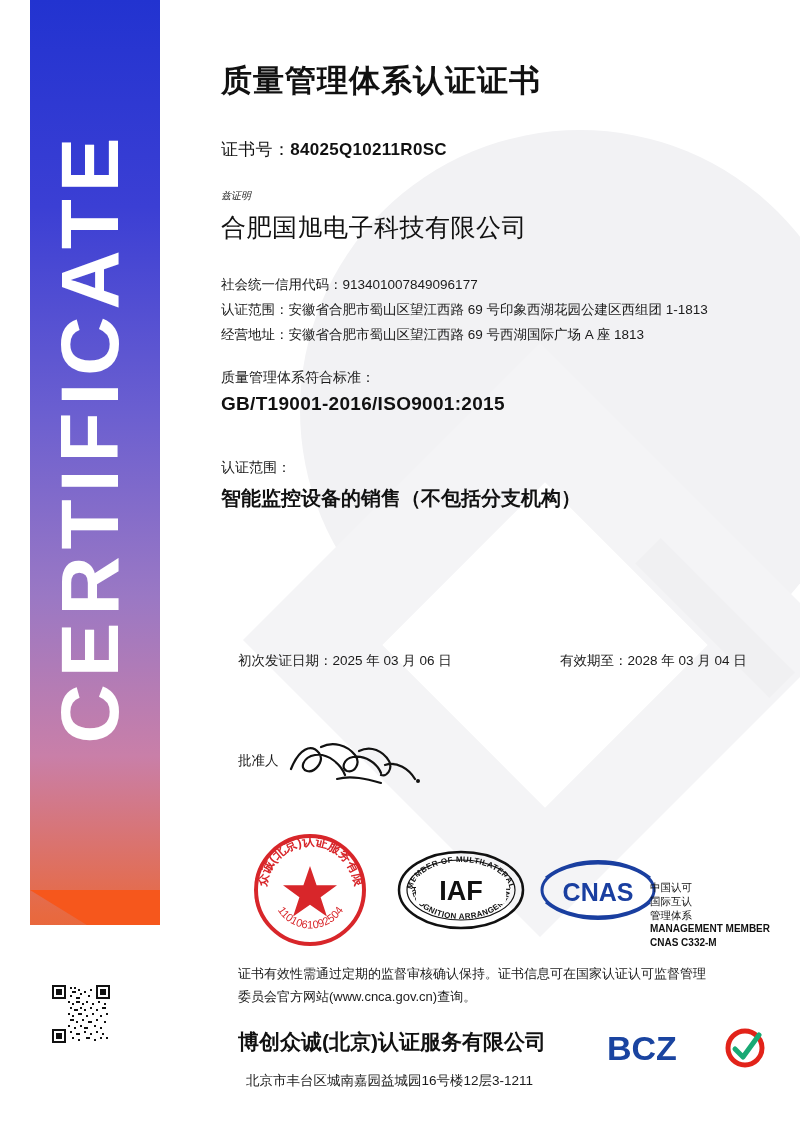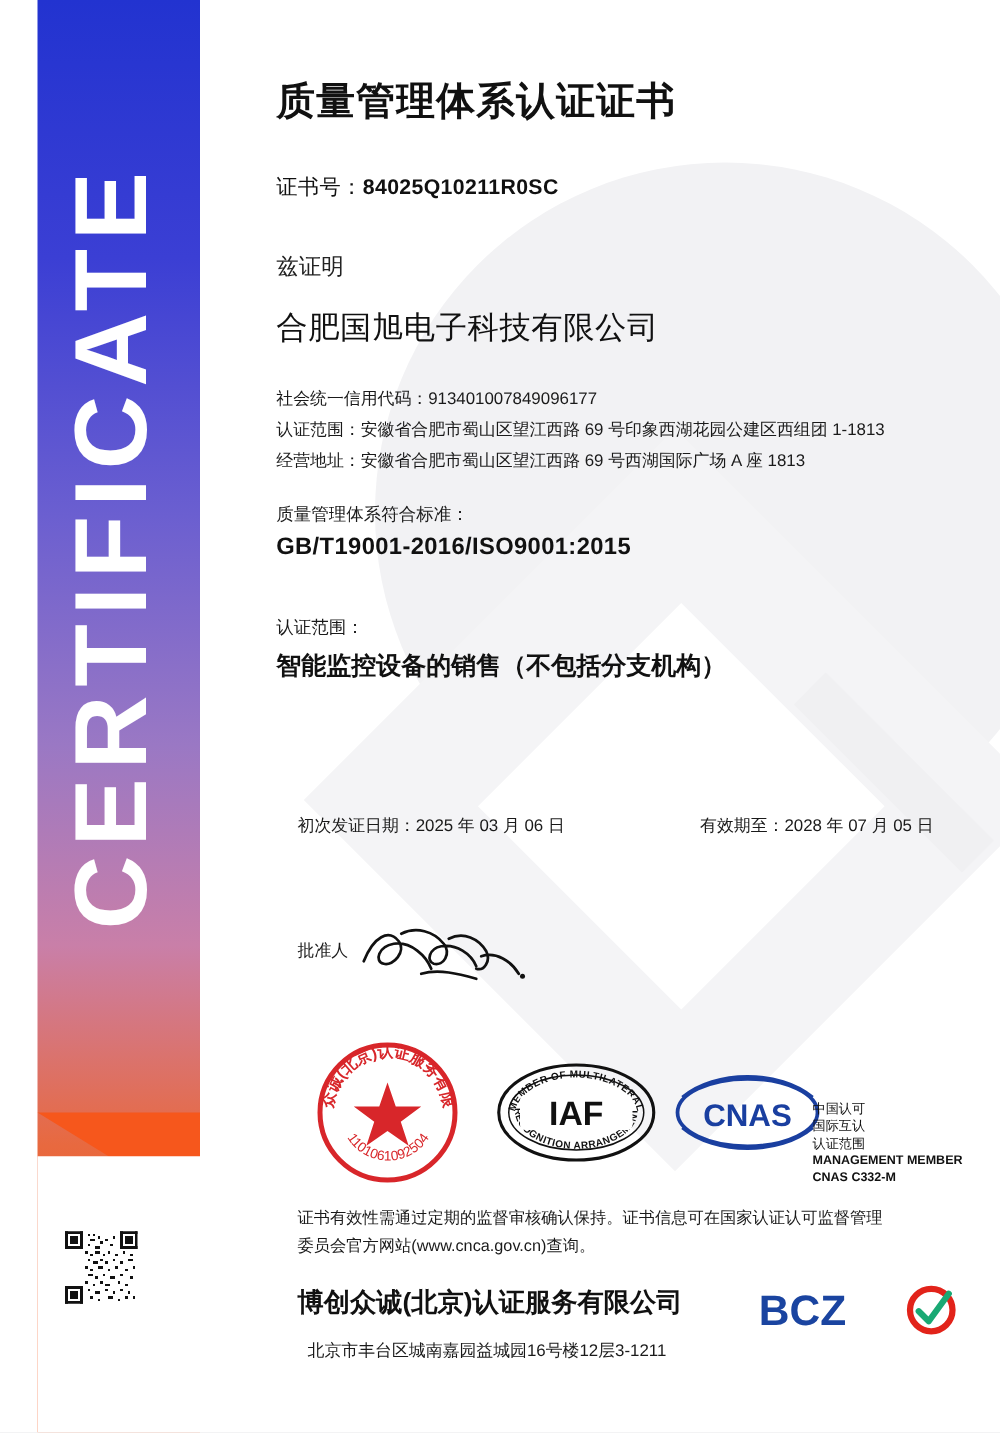--- a/index.html
+++ b/index.html
@@ -124,28 +124,29 @@
   .doc-title {
     font-size: 31px;
     font-weight: bold;
     color: #111;
     letter-spacing: 1px;
     margin: 0 0 36px 0;
   }
   .cert-no {
     font-size: 17px;
     color: #111;
-    margin-bottom: 40px;
+    margin-bottom: 28px;
     letter-spacing: 0.3px;
   }
   .cert-no .num { font-weight: bold; }
   .hereby {
-    font-size: 18px;
+    font-size: 10px;
     color: #222;
-    margin-bottom: 20px;
+    margin-bottom: 8px;
+    font-style: italic;
   }
   .company {
     font-size: 25px;
     font-weight: normal;
     color: #111;
     margin-bottom: 28px;
     letter-spacing: 0.5px;
   }
   .info-line {
     font-size: 13.5px;
@@ -386,21 +387,21 @@
 
     <div class="scope-label">认证范围：</div>
     <div class="scope-value">智能监控设备的销售（不包括分支机构）</div>
   </div>
 
   <div class="dates">
     <div class="left">
       <span>初次发证日期：</span><span>2025 年 03 月 06 日</span>
     </div>
     <div class="right">
-      <span>有效期至：</span><span>2028 年 07 月 05 日</span>
+      <span>有效期至：</span><span>2028 年 03 月 04 日</span>
     </div>
   </div>
 
   <div class="approver">批准人</div>
   <div class="signature">
     <svg width="140" height="55" viewBox="0 0 140 55">
       <g fill="none" stroke="#111" stroke-width="2.2" stroke-linecap="round">
         <path d="M6 34 C14 14, 26 8, 34 18 C40 26, 30 38, 22 36 C14 34, 18 22, 30 20 C44 18, 56 30, 60 40"></path>
         <path d="M36 12 C48 6, 62 10, 70 20 C76 28, 70 38, 62 36 C56 34, 58 24, 68 22 C80 20, 92 28, 96 38"></path>
         <path d="M74 16 C86 10, 98 16, 104 26 C108 34, 102 42, 96 40"></path>
@@ -455,21 +456,21 @@
         <ellipse cx="60" cy="40" rx="56" ry="27" fill="none" stroke="#1a3fa0" stroke-width="3"></ellipse>
         <path d="M8 28 C 34 6, 86 6, 112 28" fill="none" stroke="#1a3fa0" stroke-width="3"></path>
         <path d="M8 52 C 34 74, 86 74, 112 52" fill="none" stroke="#1a3fa0" stroke-width="3"></path>
         <text x="60" y="51" font-size="25" font-weight="bold" fill="#1a3fa0" text-anchor="middle" font-family="'Liberation Sans',sans-serif">CNAS</text>
       </svg>
     </div>
 
     <div class="cnas-text">
       <div>中国认可</div>
       <div>国际互认</div>
-      <div>认证范围</div>
+      <div>管理体系</div>
       <div class="en">MANAGEMENT MEMBER</div>
       <div class="en">CNAS C332-M</div>
     </div>
   </div>
 
   <div class="foot-note">
     <div>证书有效性需通过定期的监督审核确认保持。证书信息可在国家认证认可监督管理</div>
     <div>委员会官方网站(www.cnca.gov.cn)查询。</div>
   </div>
 

